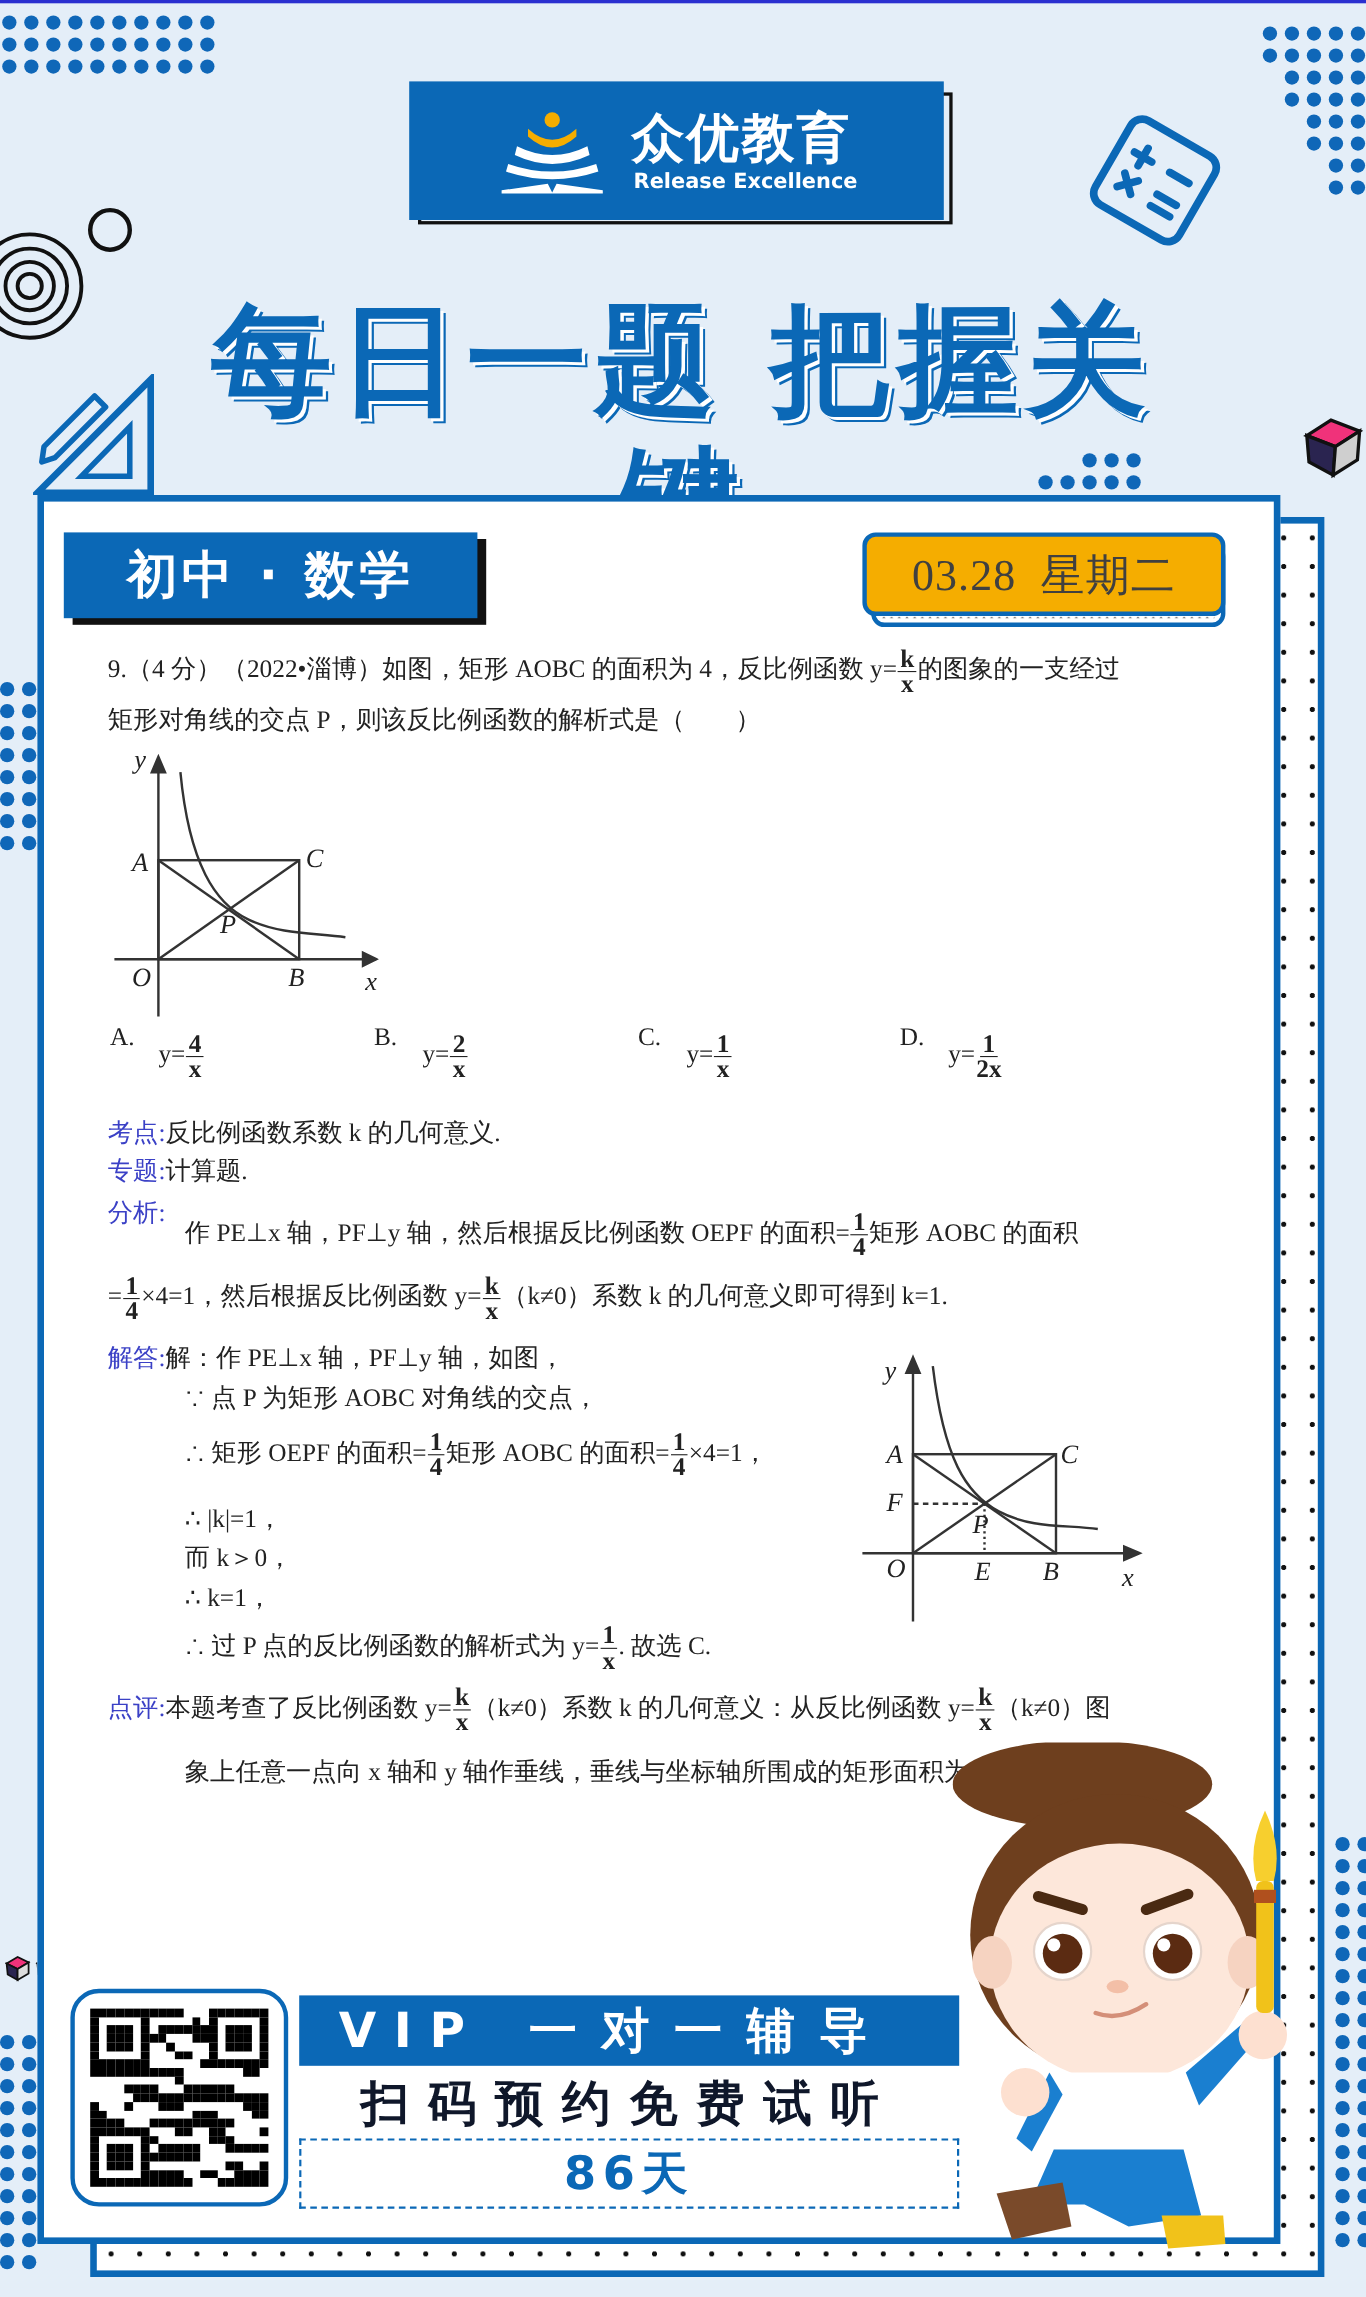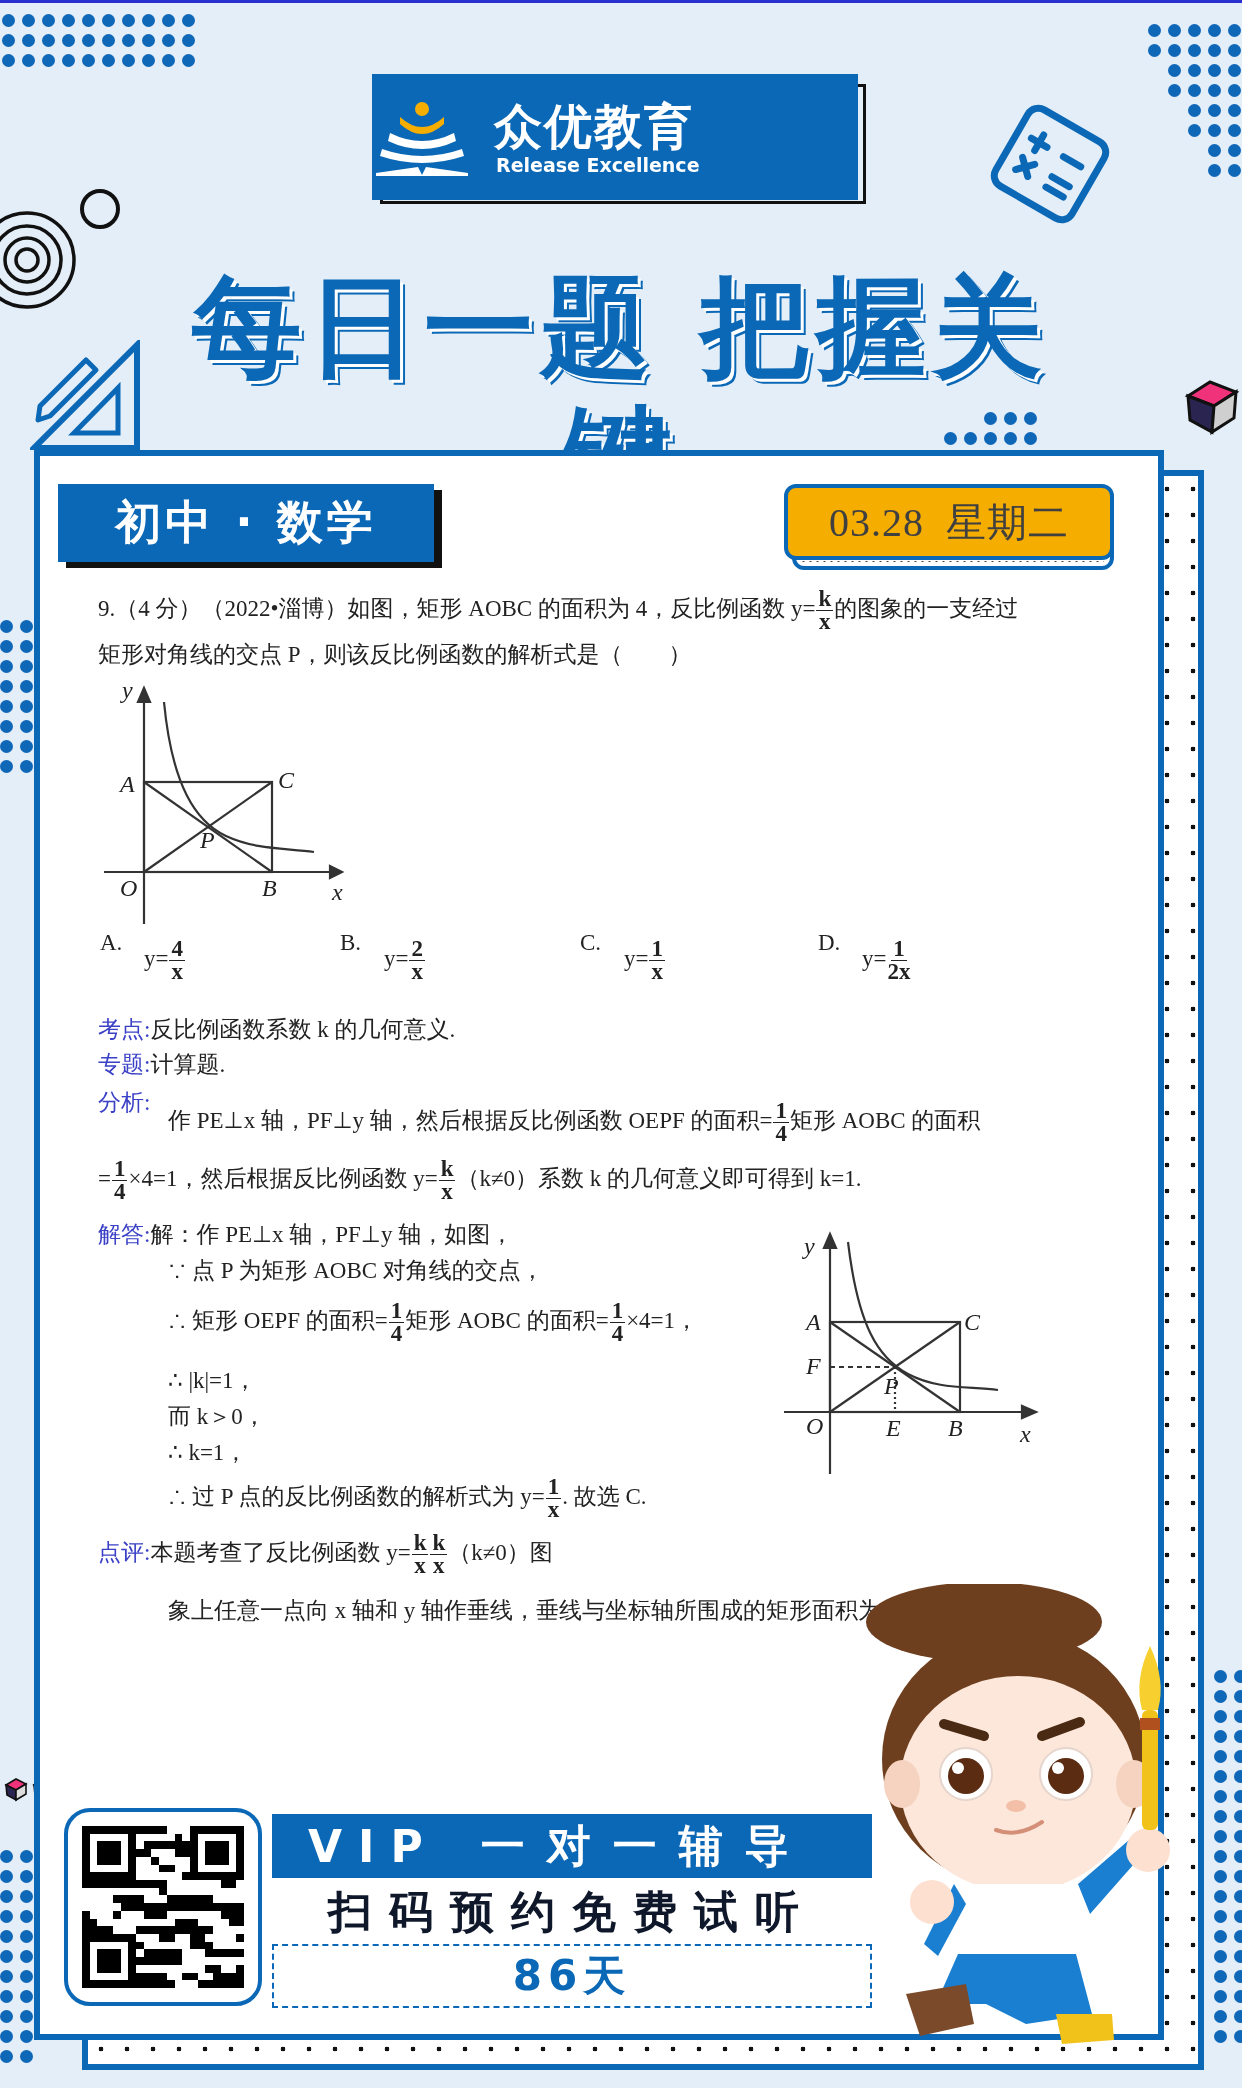--- a/index.html
+++ b/index.html
@@ -12,21 +12,21 @@
   }
   .top-rule { position: absolute; left: 0; top: 0; width: 1242px; height: 3px; background: #2a2fd0; }
   .abs { position: absolute; }
 
   
   .dots { position: absolute; display: grid; }
   .dots i { width: 13px; height: 13px; border-radius: 50%; background: #0f67b8; display: block; }
 
   
   .logo-shadow { position: absolute; left: 380px; top: 84px; width: 486px; height: 120px; border: 3px solid #111; background: #e4eef8; }
-  .logo-box { position: absolute; left: 372px; top: 74px; width: 486px; height: 126px; background: #0b68b6; display: flex; align-items: center; }
+  .logo-box { position: absolute; left: 372px; top: 74px; width: 486px; height: 126px; background: #0b68b6; display: flex; align-items: center; padding-left: 80px; }
   .logo-mark { width: 100px; height: 80px; position: relative; }
   .logo-text { margin-left: 22px; color: #fff; }
   .logo-cn { font-size: 48px; font-weight: bold; letter-spacing: 2px; line-height: 56px; }
   .logo-en { font-size: 19px; font-weight: bold; line-height: 22px; margin-left: 2px; }
 
   
   .big-title {
     position: absolute; left: 150px; top: 262px; width: 940px; text-align: center;
     font-size: 110px; font-weight: bold; color: #0b68b6; letter-spacing: 6px; line-height: 130px;
     font-family: "DejaVu Sans", sans-serif;
@@ -442,21 +442,21 @@
     <text x="26" y="208">O</text>
     <text x="106" y="210">E</text>
     <text x="168" y="210">B</text>
   </g>
 </svg>
 
 <div class="q" style="top:1532px;">
   <span class="lbl">点评:</span><span>本题考查了反比例函数 y=</span><span class="frac">
       <span class="n">k</span>
       <span class="d">x</span>
-    </span><span class="frac">
+    </span><span>（k≠0）系数 k 的几何意义：从反比例函数 y=</span><span class="frac">
       <span class="n">k</span>
       <span class="d">x</span>
     </span><span>（k≠0）图</span>
 </div>
 <div class="q" style="left:168px;top:1596px;">象上任意一点向 x 轴和 y 轴作垂线，垂线与坐标轴所围成的矩形面积为|k|.</div>
 
 <div class="qr-frame">
   <div class="qr" id="qr">
       <b></b>
       <b></b>

